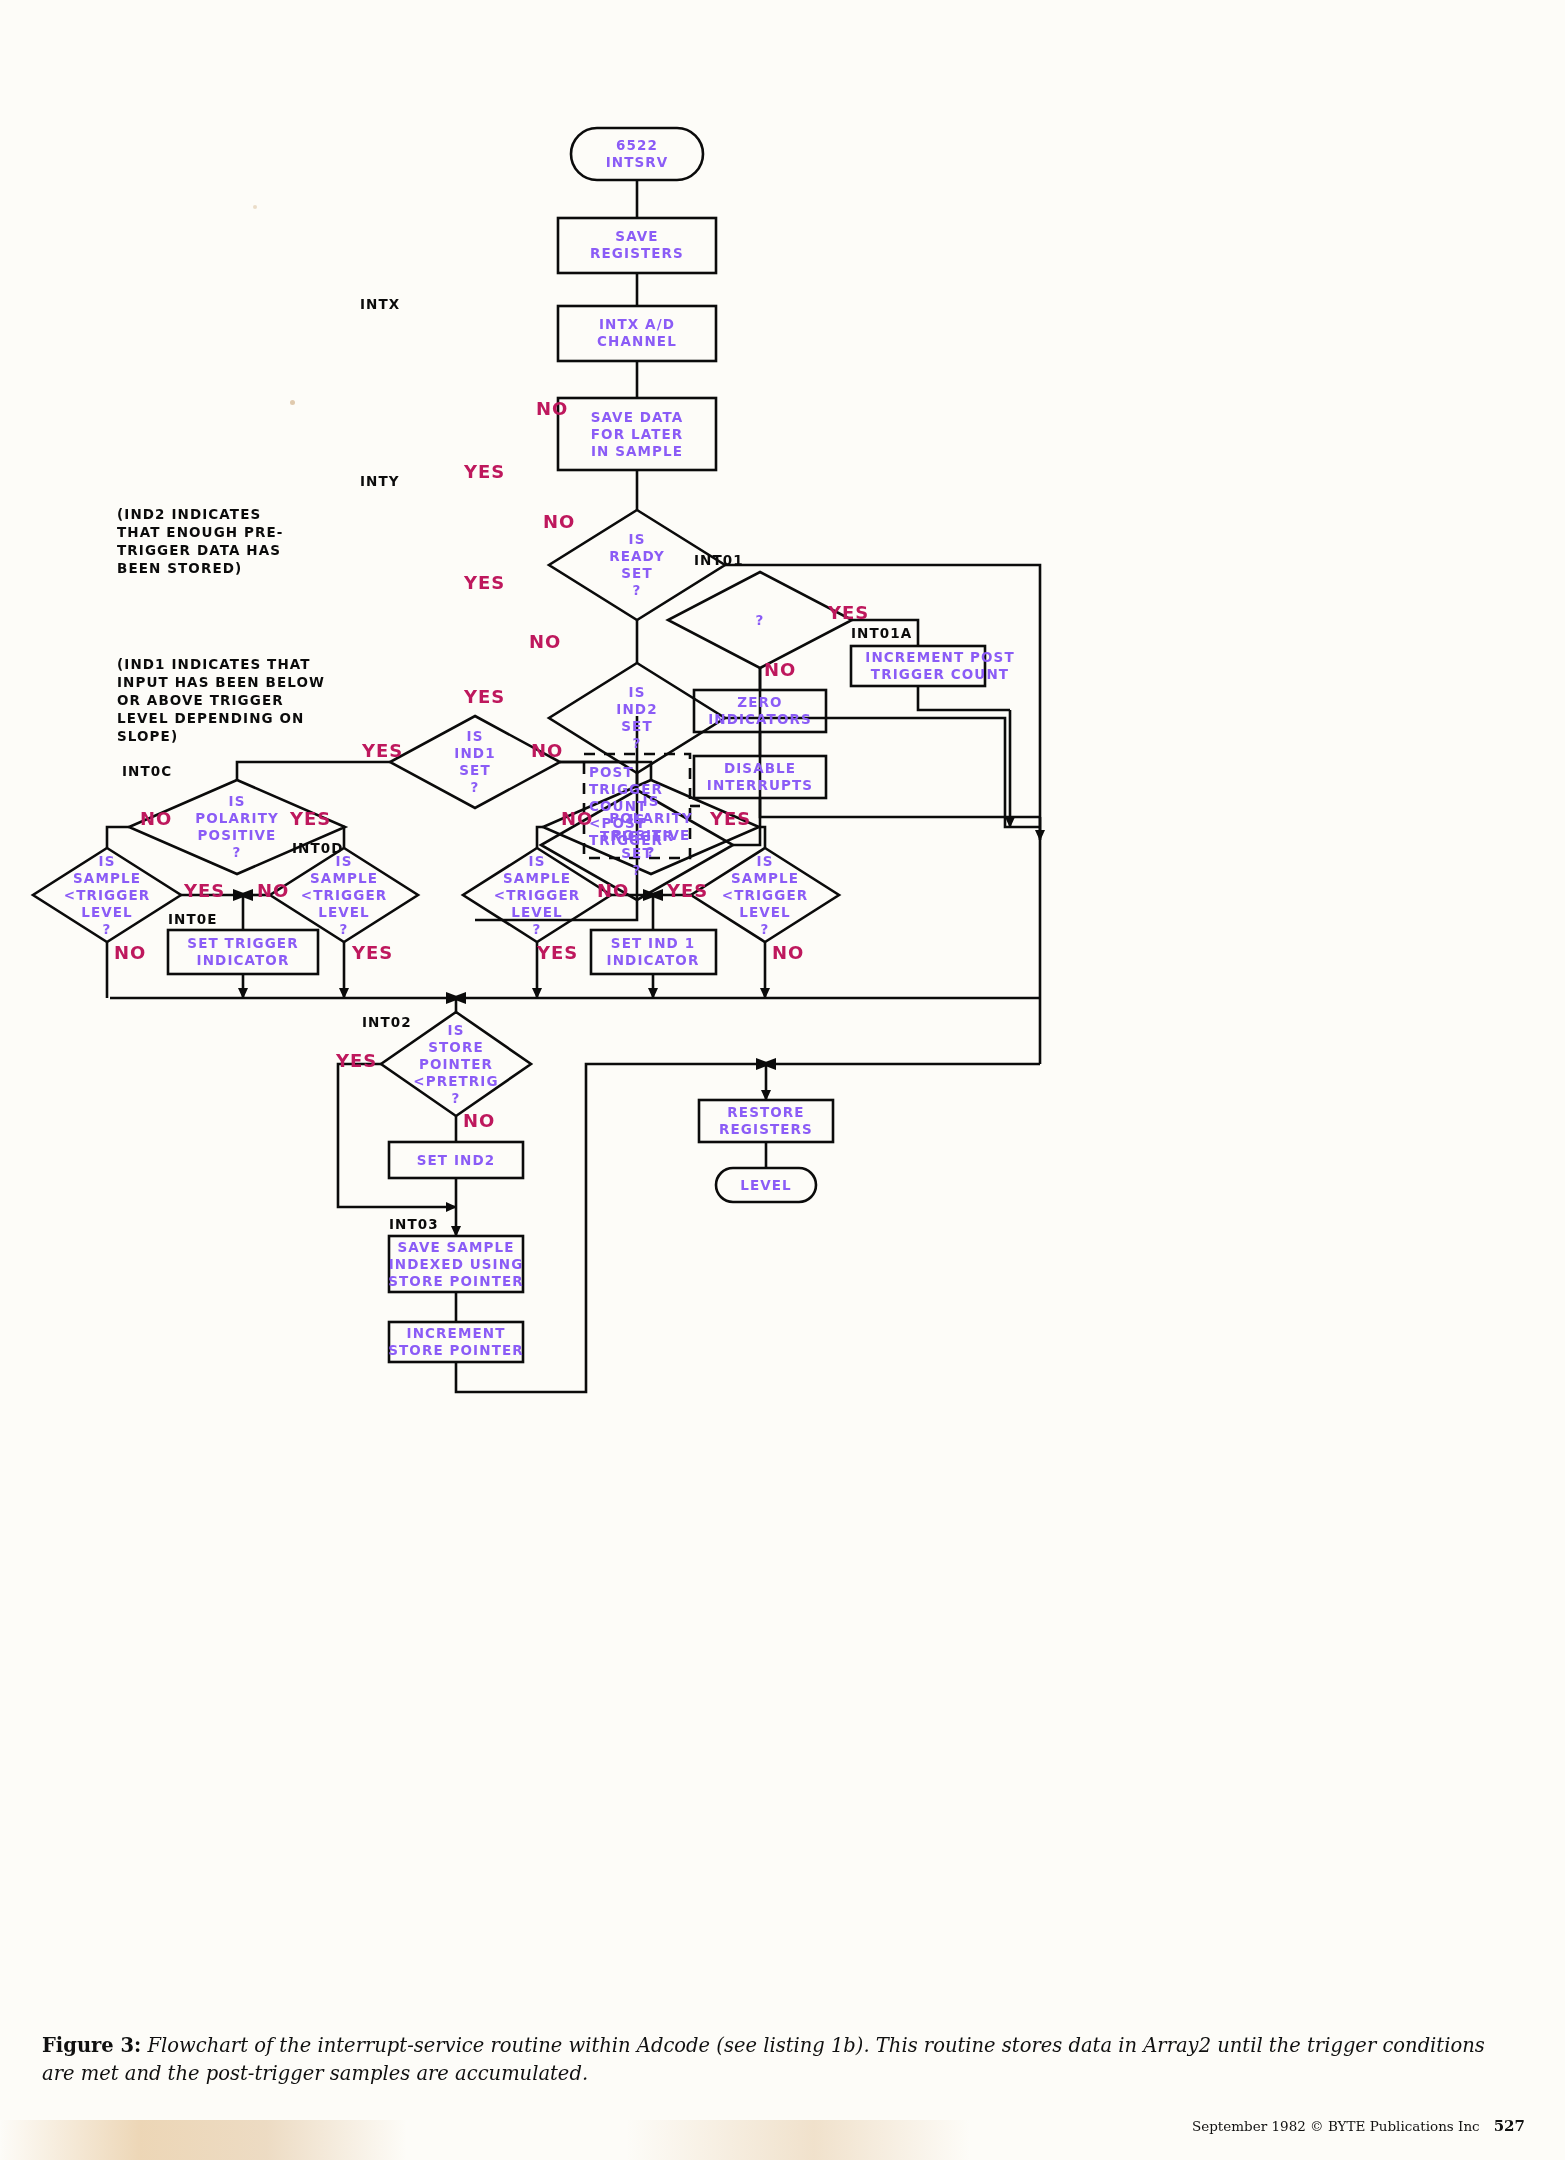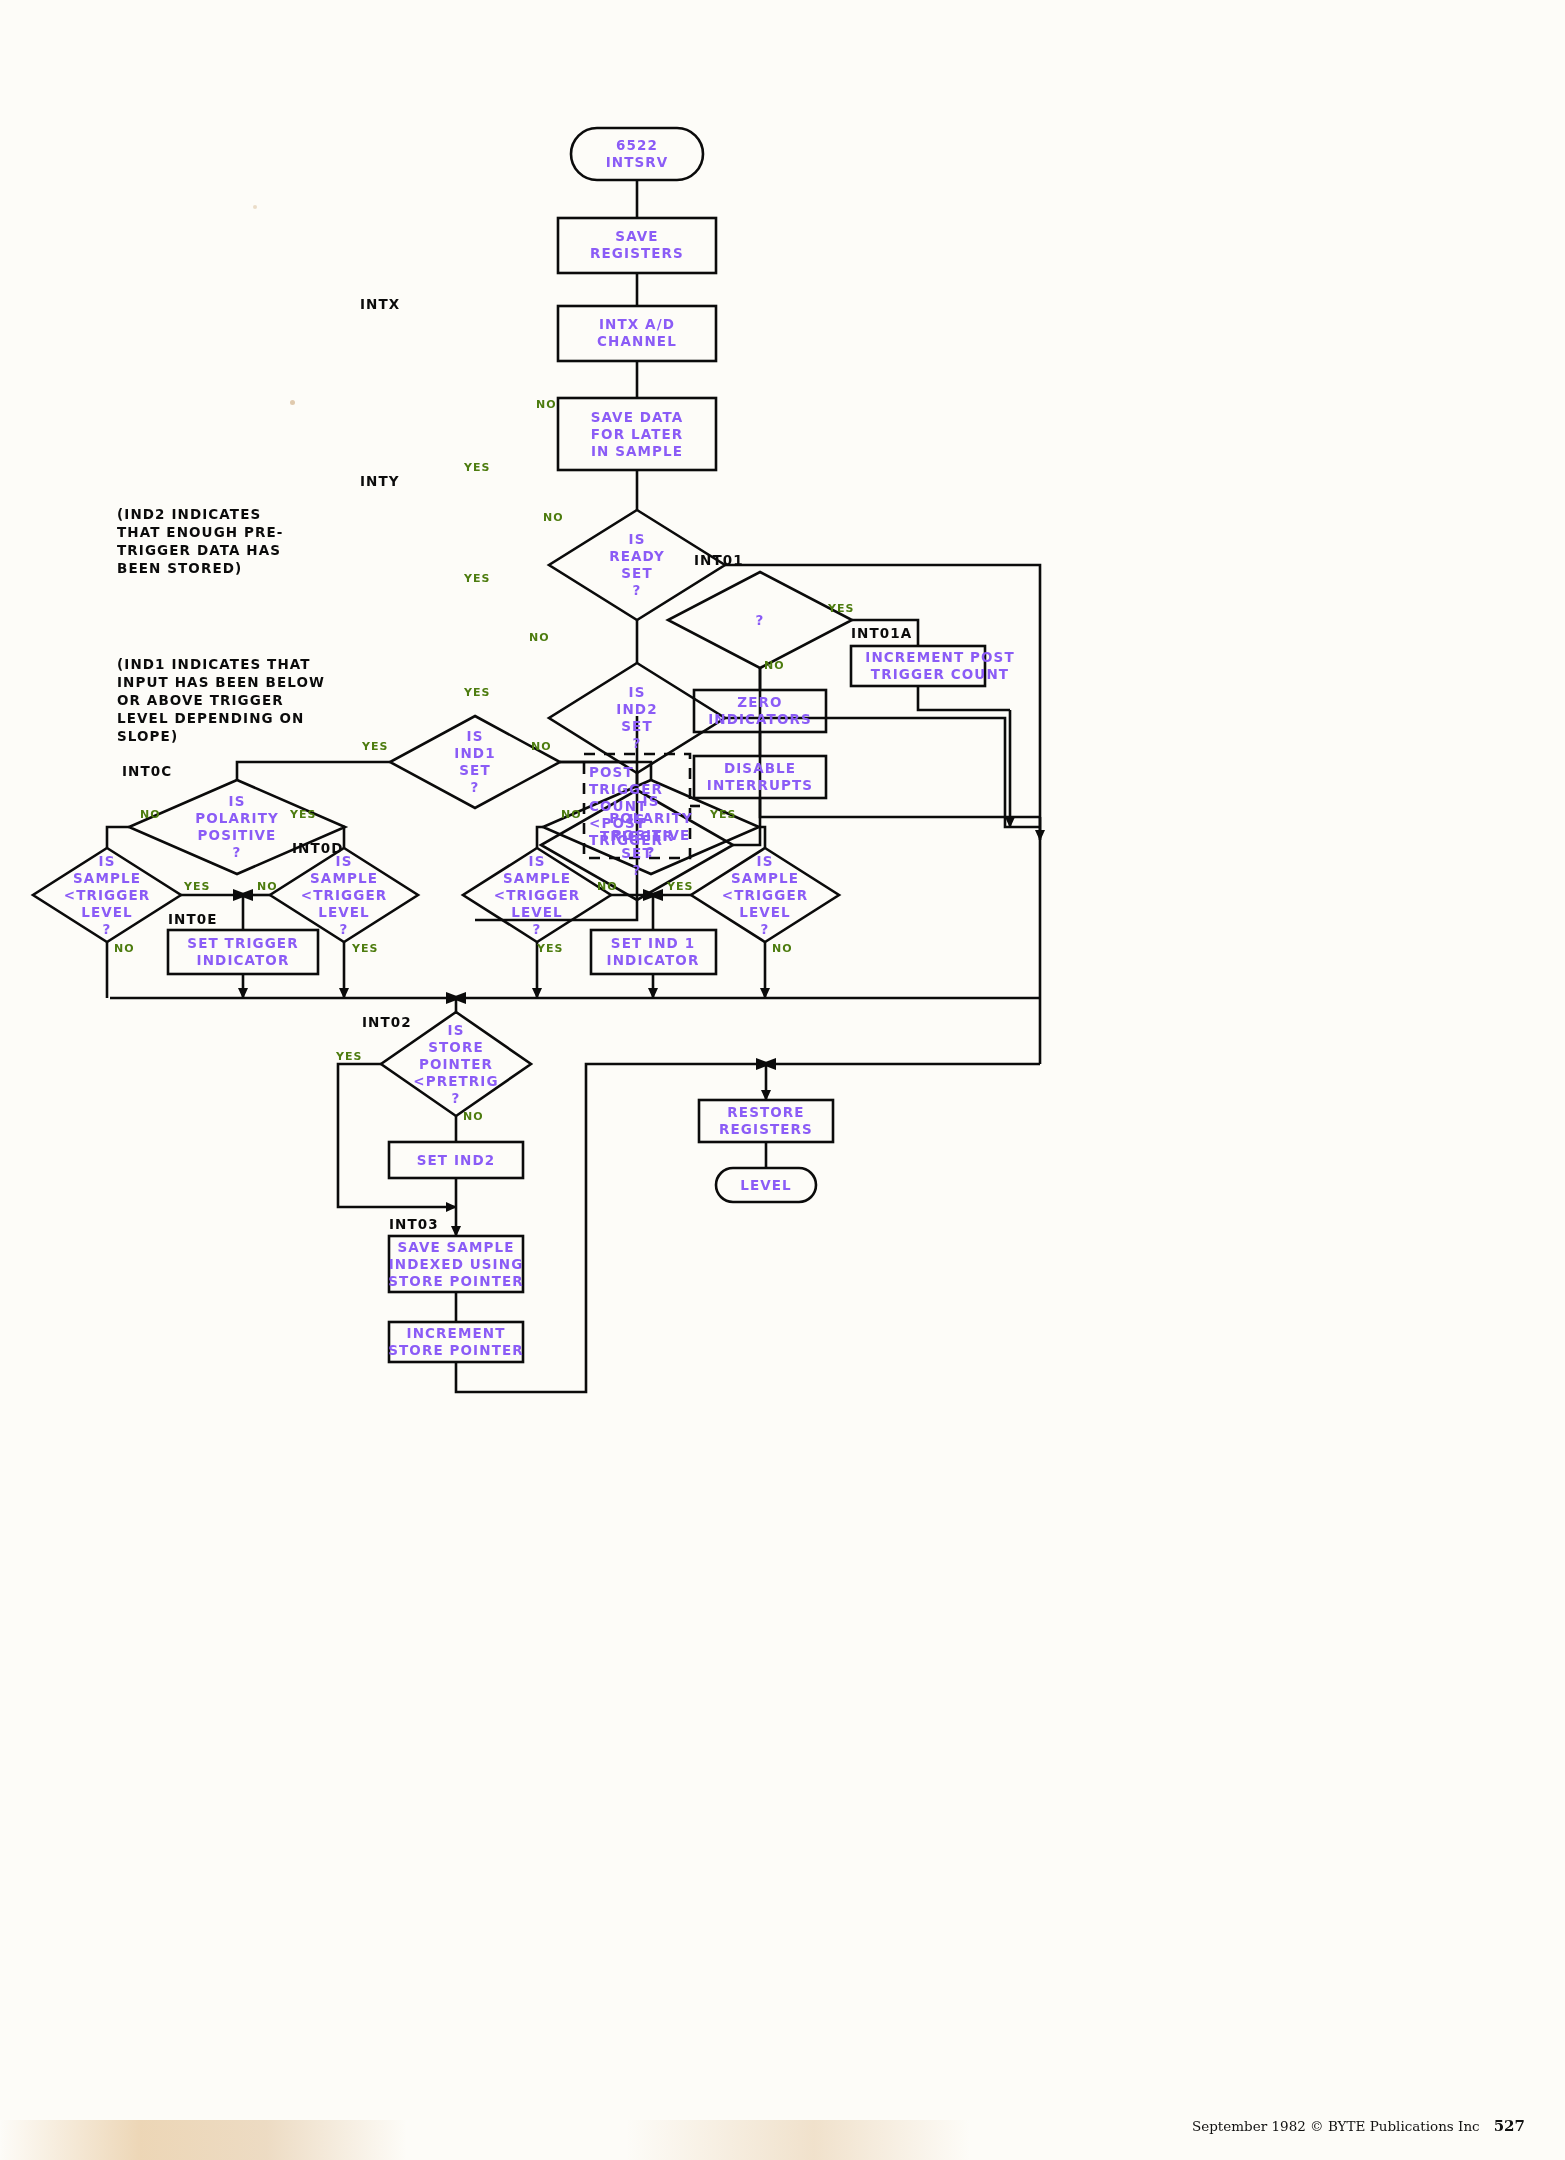--- a/index.html
+++ b/index.html
@@ -5,22 +5,22 @@
   html,body{margin:0;padding:0;background:#fbfaf6;}
   body{width:1565px;height:2160px;position:relative;
        font-family:"DejaVu Sans","Liberation Sans",sans-serif;color:#111;}
   #page{position:absolute;left:0;top:0;width:1565px;height:2160px;overflow:hidden;background:#fdfcf8;}
   #svgroot{position:absolute;left:0;top:0;width:1565px;height:2160px;}
   .lbl{position:absolute;font-size:13.5px;letter-spacing:1.1px;line-height:17px;
        font-weight:600;white-space:pre;color:#0b0b0b;}
   .nodetext{position:absolute;font-size:13.5px;letter-spacing:1.1px;line-height:17px;
        font-weight:600;white-space:pre;text-align:center;color:#8b5cf6;
        transform:translate(-50%,-50%);}
-  .edgelbl{position:absolute;font-size:11px;letter-spacing:1px;font-weight:600;
-       white-space:pre;color:#4d7c0f;}
+  .edgelbl{position:absolute;font-size:18px;letter-spacing:1px;font-weight:600;
+       white-space:pre;color:#be185d;}
   .caption{position:absolute;left:42px;top:2032px;width:1480px;
        font-family:"DejaVu Serif","Liberation Serif",serif;font-size:19.5px;
        line-height:28px;font-style:italic;color:#101010;}
   .caption b{font-style:normal;font-weight:bold;}
   .footer{position:absolute;right:40px;top:2117px;
        font-family:"DejaVu Serif","Liberation Serif",serif;font-size:13.5px;color:#111;}
   .footer .pg{font-weight:bold;font-size:15px;margin-left:14px;}
   .smudge{position:absolute;border-radius:50%;background:#c9a071;opacity:.55;}
   .bottomstain{position:absolute;left:0;top:2120px;width:1565px;height:40px;
        background:linear-gradient(90deg,rgba(228,196,150,0) 0%,rgba(223,183,128,.55) 9%,
@@ -296,18 +296,19 @@
   <div class="edgelbl" style="left:114px;top:942px;">NO</div>
   <div class="edgelbl" style="left:257px;top:880px;">NO</div>
   <div class="edgelbl" style="left:352px;top:942px;">YES</div>
   <div class="edgelbl" style="left:597px;top:880px;">NO</div>
   <div class="edgelbl" style="left:537px;top:942px;">YES</div>
   <div class="edgelbl" style="left:667px;top:880px;">YES</div>
   <div class="edgelbl" style="left:772px;top:942px;">NO</div>
   <div class="edgelbl" style="left:336px;top:1050px;">YES</div>
   <div class="edgelbl" style="left:463px;top:1110px;">NO</div>
 
+  <div class="caption"><b>Figure 3:</b><span> Flowchart of the interrupt-service routine within Adcode (see listing 1b). This routine stores data in Array2 until the trigger conditions are met and the post-trigger samples are accumulated.</span></div>
   <div class="footer"><span>September 1982 © BYTE Publications Inc</span><span class="pg">527</span></div>
 
   <div class="smudge" style="left:290px;top:400px;width:5px;height:5px;"></div>
   <div class="smudge" style="left:253px;top:205px;width:4px;height:4px;opacity:.35;"></div>
   <div class="bottomstain"></div>
 </div>
 
 </body></html>

